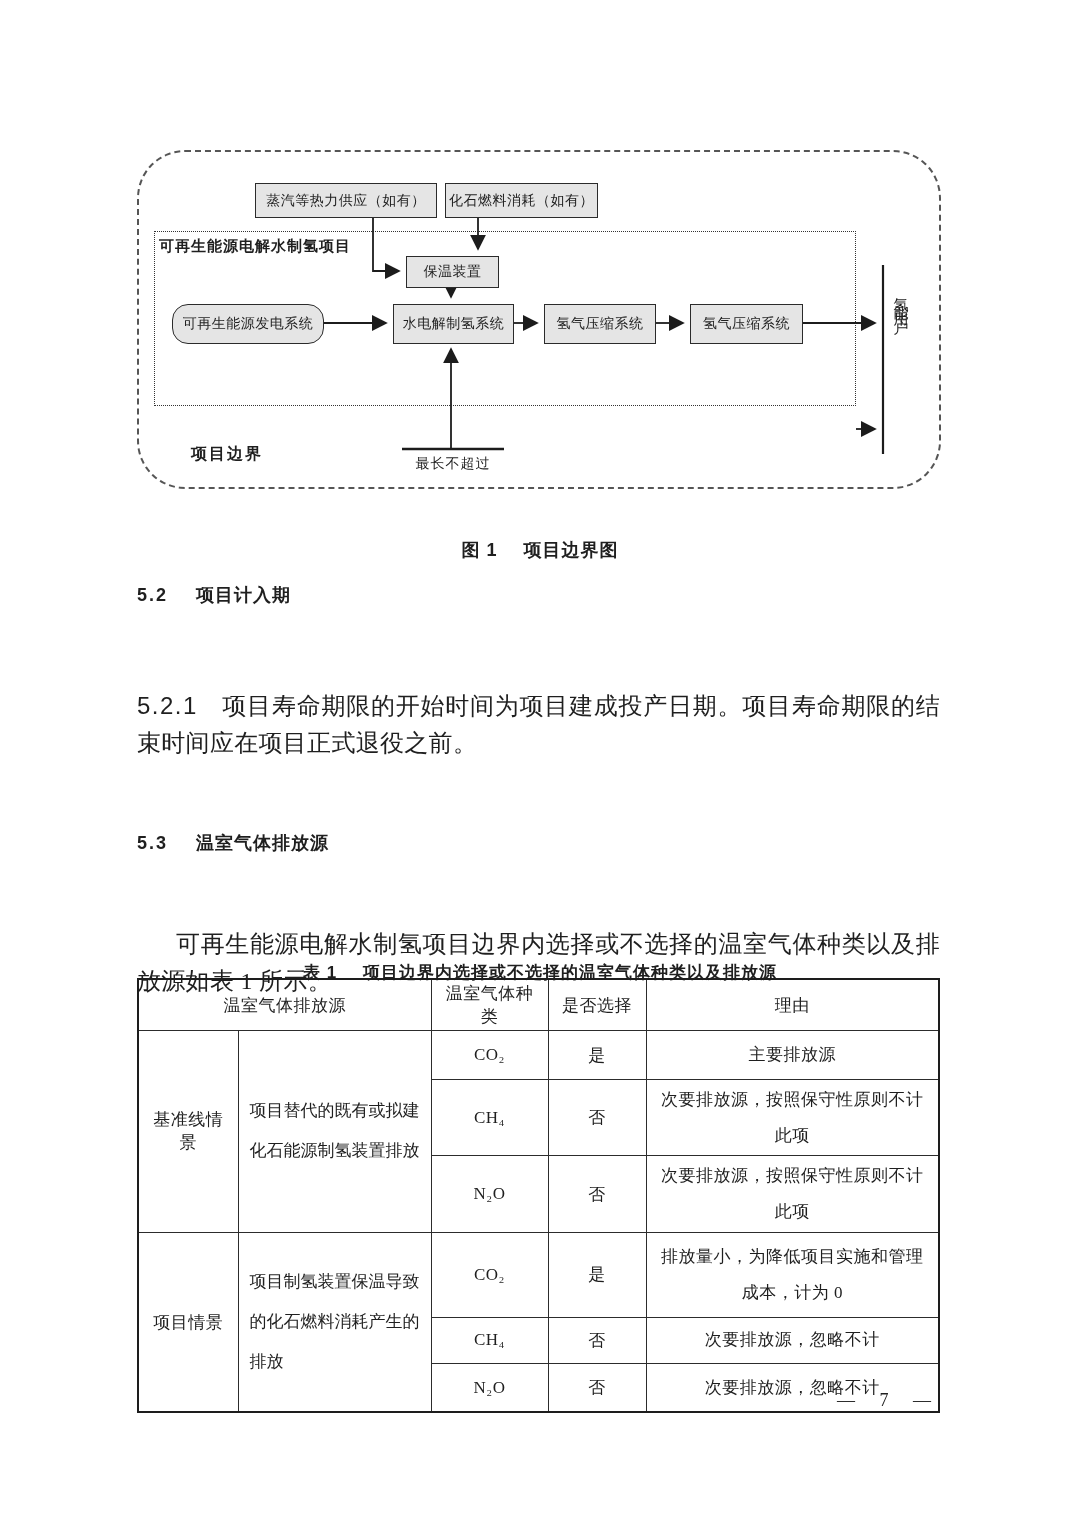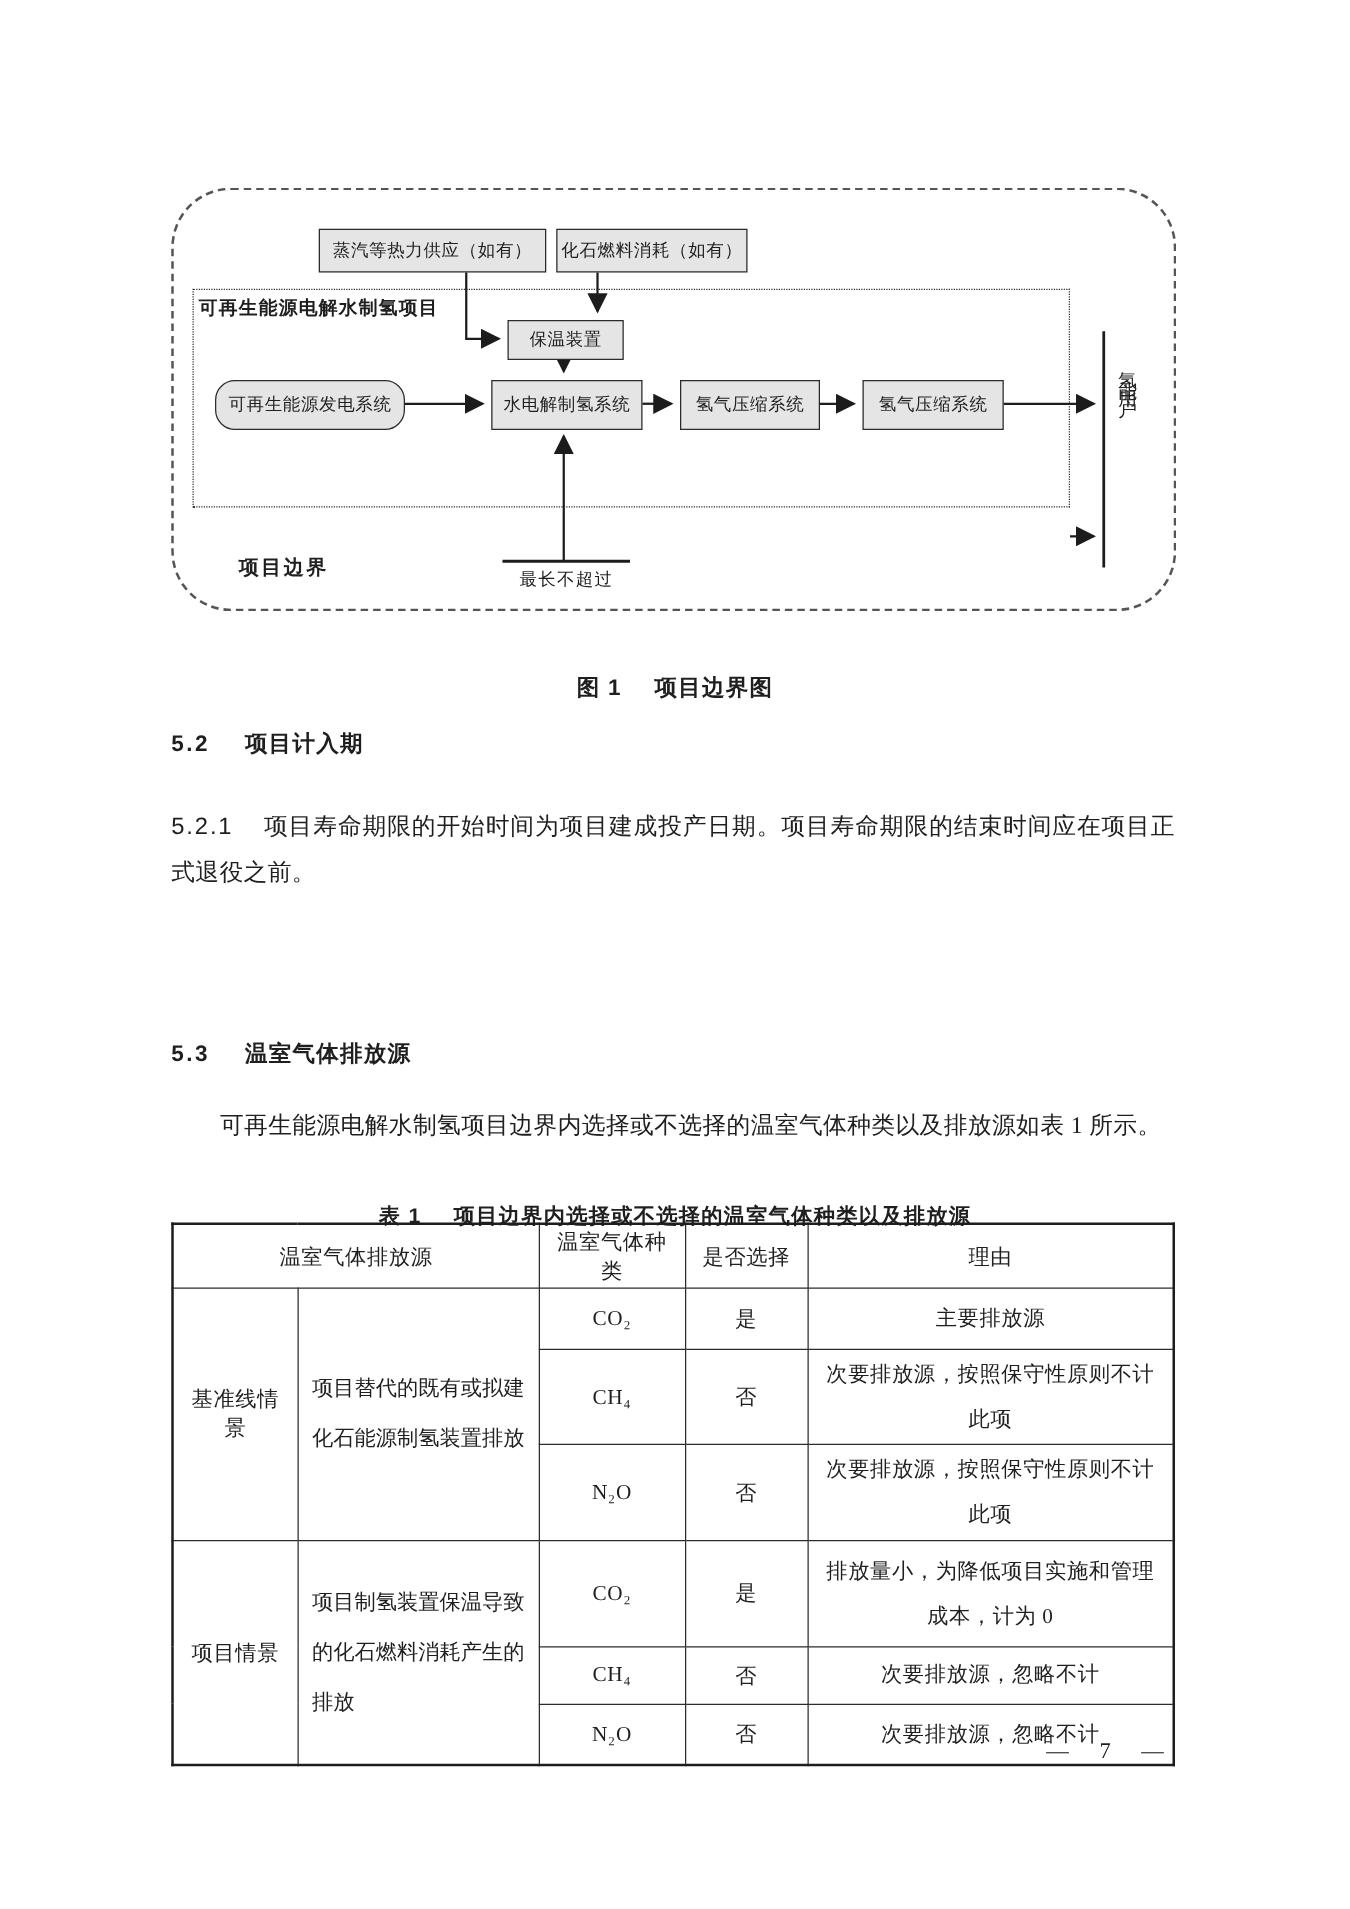--- a/index.html
+++ b/index.html
@@ -47,22 +47,22 @@
   .figcap{top:510px;}
   .tabcap{top:933px; font-size:17px;}
   .capgap{margin-left:20px;}
   .sechead{
     position:absolute; left:137px; font-weight:bold; font-size:18px; letter-spacing:1px;
     font-family:"Liberation Sans","DejaVu Sans",sans-serif;
   }
   .h52{top:583px;} .h53{top:831px;}
   .sechead .num{margin-right:22px; letter-spacing:2px;}
   .para{
-    position:absolute; left:137px; width:803px; font-size:19px; line-height:37px;
-    text-align:justify; letter-spacing:.3px;
+    position:absolute; left:137px; width:803px; font-size:24px; line-height:37px;
+    text-align:justify; letter-spacing:.3px;margin-top:44px;
   }
   .p521{top:643px;} .p522{top:722px;}
   .p53{top:882px; text-indent:39px;}
   .pnum{font-family:"Liberation Sans","DejaVu Sans",sans-serif; margin-right:24px; letter-spacing:1.5px;}
   
   .ghg-table{
     position:absolute; left:137px; top:978px; border-collapse:collapse; table-layout:fixed;
     width:801px; border:2px solid #1d1d1d; font-size:17px;
   }
   .ghg-table th,.ghg-table td{

